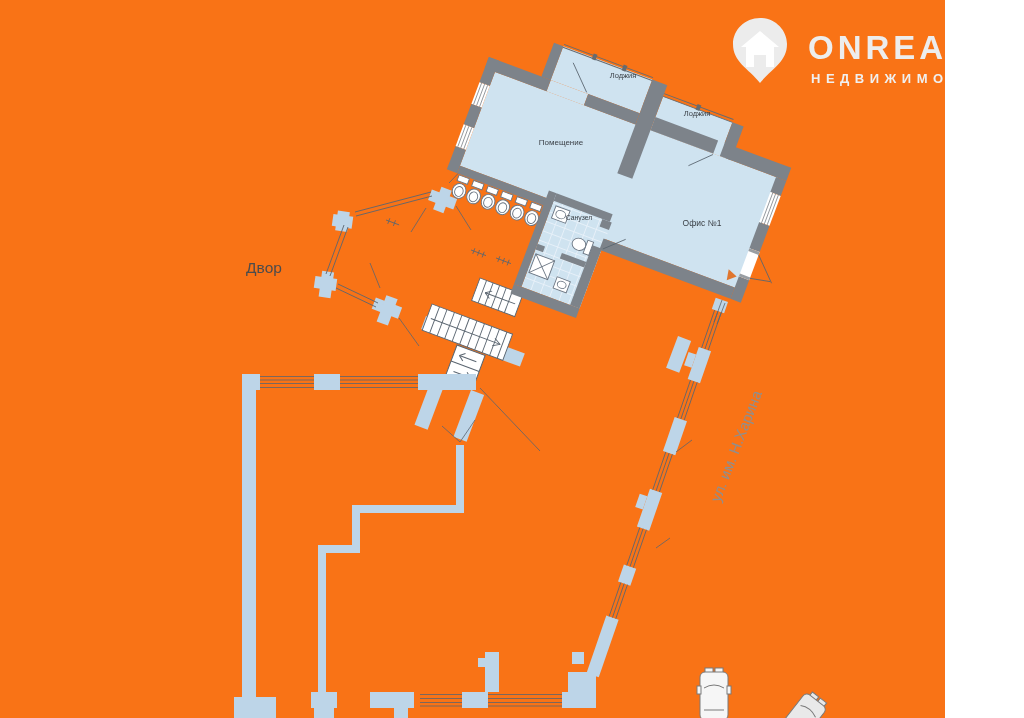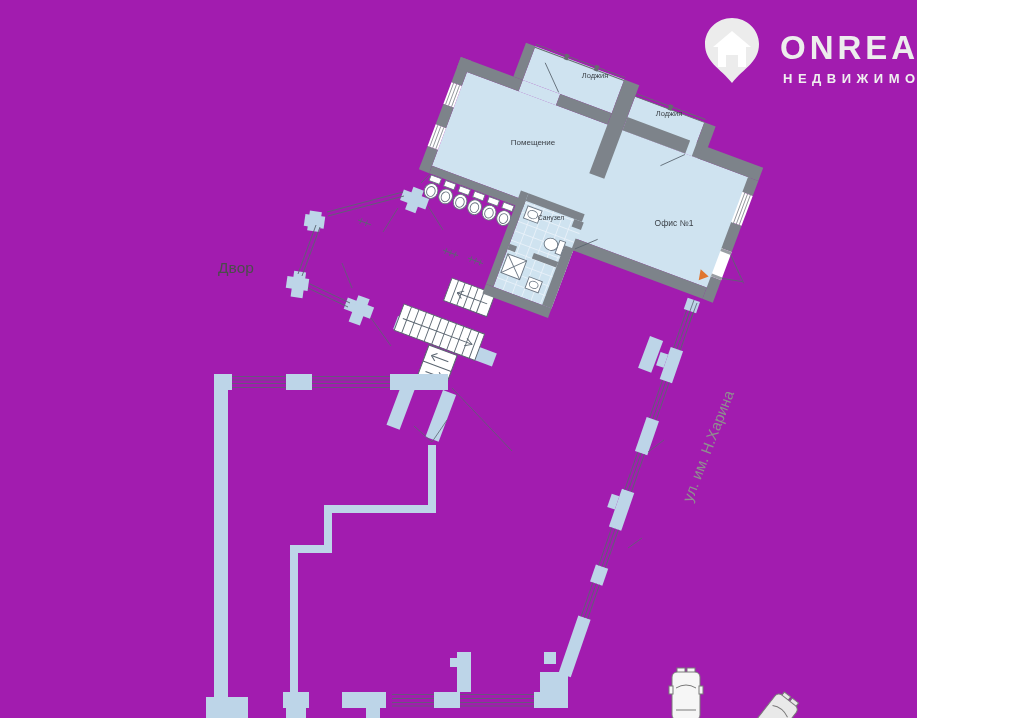--- a/index.html
+++ b/index.html
@@ -1,17 +1,17 @@
 <!DOCTYPE html>
 <html><head>
 <meta charset="utf-8">
 <style>
   html,body{margin:0;padding:0;background:#fff;}
-  .page{position:relative;width:917px;height:718px;background:#a21caf;overflow:hidden;
-        font-family:"Liberation Sans","DejaVu Sans",sans-serif;}
+  .page{position:relative;width:917px;height:718px;background:#f97316;overflow:hidden;
+        font-family:"Liberation Sans","DejaVu Sans",sans-serif;padding-left:28px;}
   svg text{font-family:"Liberation Sans","DejaVu Sans",sans-serif;}
   .wm-brand{font-weight:800;letter-spacing:4px;}
   .wm-sub{font-weight:700;letter-spacing:5.5px;}
   .room-label{fill:#3a3f45;}
   .area-label{fill:#4c4c4c;}
   .street-label{fill:#8f8f8f;}
 </style>
 </head>
 <body>
 

